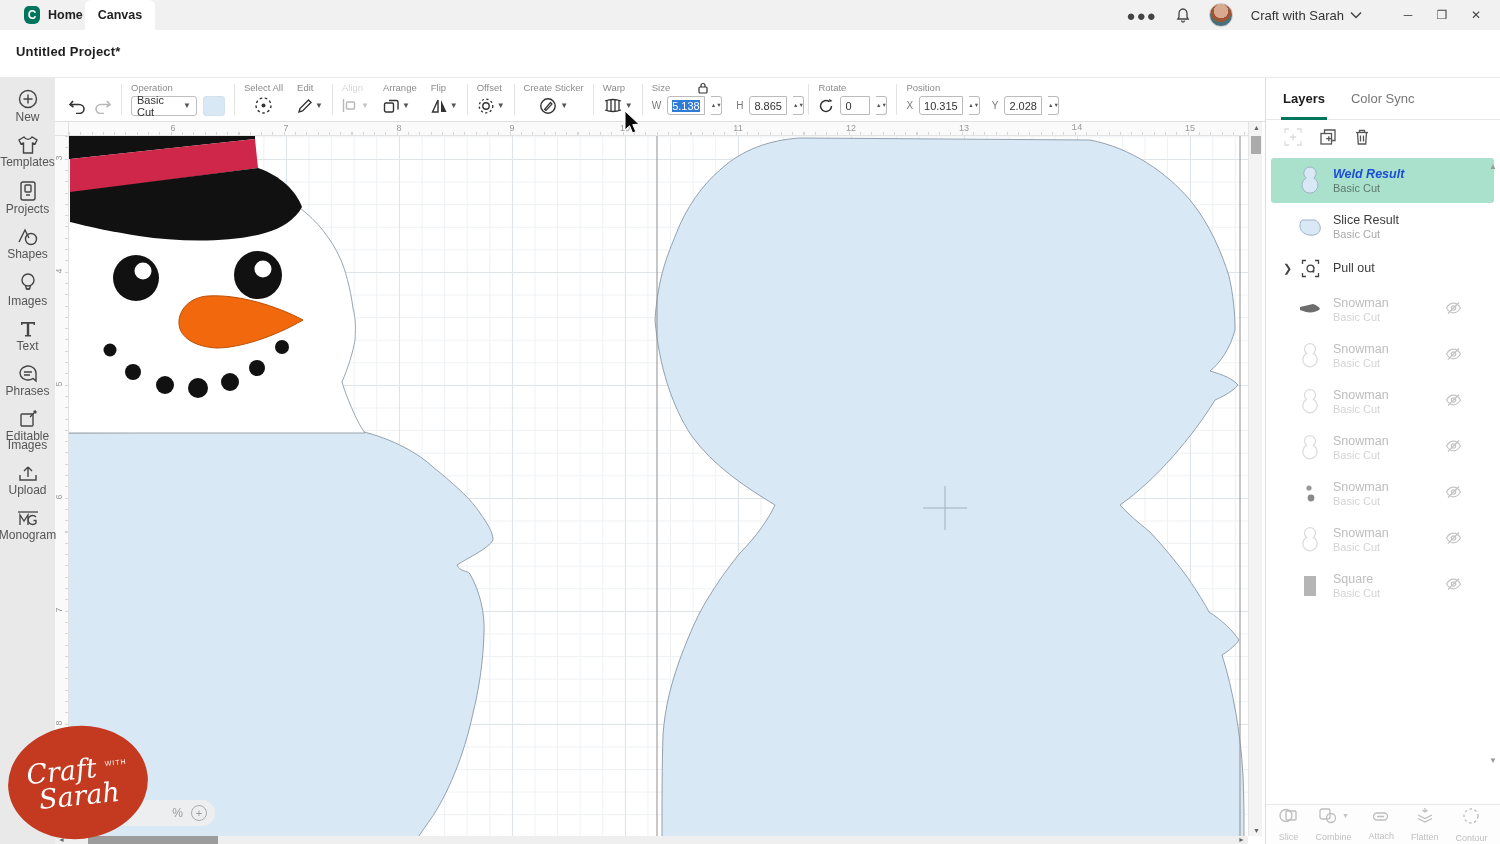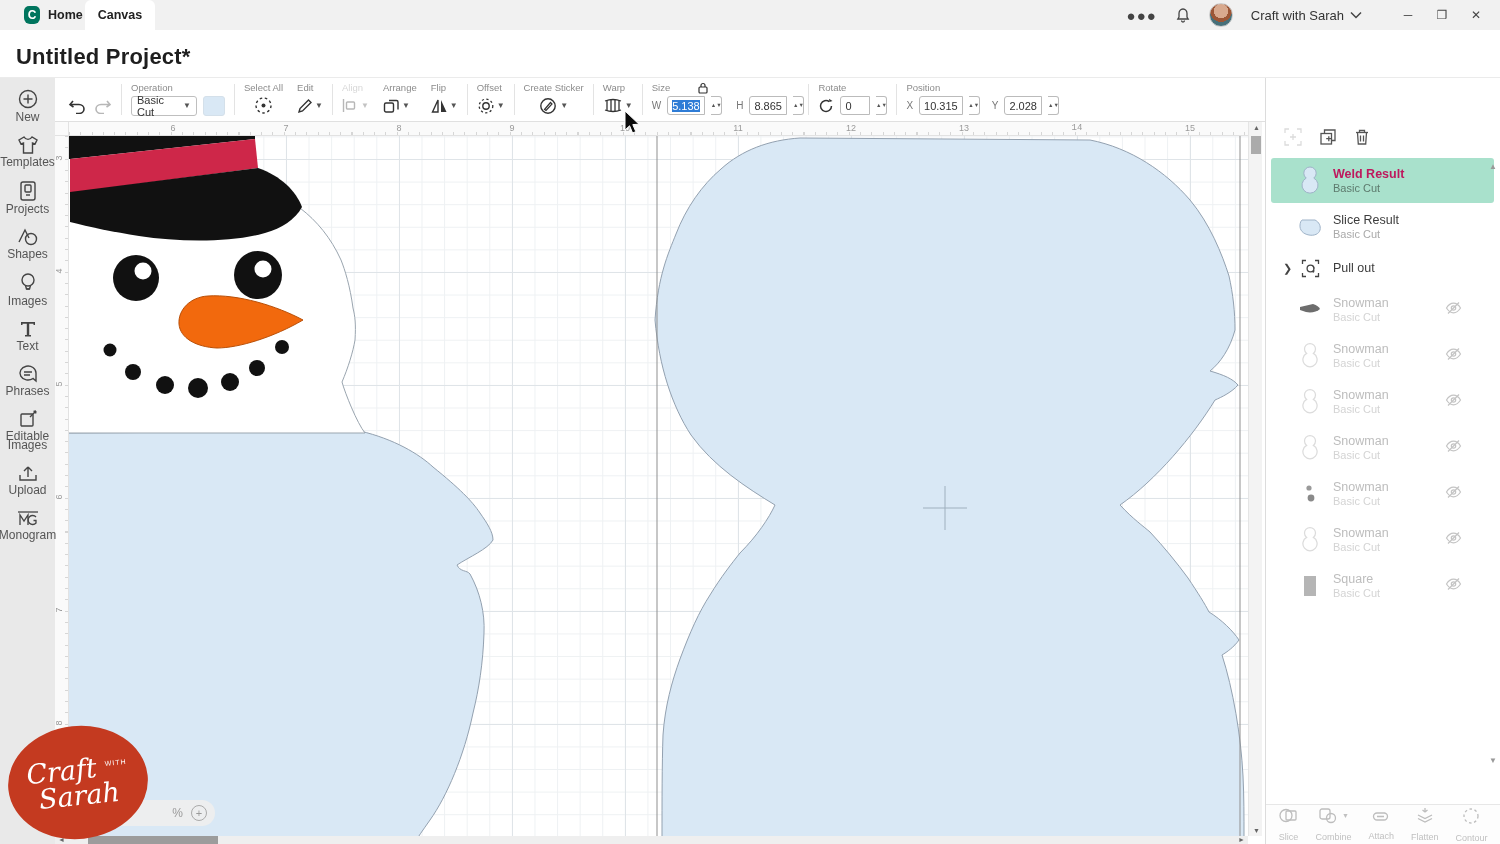--- a/index.html
+++ b/index.html
@@ -16,21 +16,21 @@
   .topbar-right { position:absolute; right:0; top:0; height:30px; display:flex; align-items:center; gap:18px; padding-right:10px; }
   .ellipsis { font-size:15px; color:#444; letter-spacing:1px; cursor:pointer; }
   .bell svg { display:block; }
   .avatar { width:24px; height:24px; border-radius:50%; background:radial-gradient(circle at 50% 32%, #d8a98e 0 38%, #9c5636 39% 58%, #47707a 59%); border:1px solid #ccc; }
   .account { display:flex; align-items:center; gap:6px; font-size:13px; color:#333; cursor:pointer; }
   .win-controls { display:flex; align-items:center; gap:6px; margin-left:14px; }
   .win-btn { width:28px; height:26px; display:flex; align-items:center; justify-content:center; font-size:12px; color:#444; cursor:pointer; }
 
   
   .header { position:absolute; left:0; top:30px; width:1500px; height:48px; background:#fff; border-bottom:1px solid #ebebeb; }
-  .project-title { position:absolute; left:16px; top:14px; font-size:22px; font-weight:700; color:#1e1e1e; letter-spacing:.2px; }
+  .project-title { position:absolute; left:16px; top:14px; font-size:13px; font-weight:700; color:#1e1e1e; letter-spacing:.2px; }
   .header-right { position:absolute; right:16px; top:0; height:48px; display:flex; align-items:center; gap:26px; }
   .hdr-item { display:flex; align-items:center; gap:7px; font-size:13.5px; color:#333; cursor:pointer; }
   .make-btn { width:102px; height:31px; border-radius:16px; background:var(--brand_green); color:#fff; font-size:14px; font-weight:700; display:flex; align-items:center; justify-content:center; border:none; cursor:pointer; }
 
   
   .toolbar { position:absolute; left:55px; top:78px; width:1210px; height:44px; background:#fff; border-bottom:1px solid #e0e0e0; display:flex; align-items:stretch; padding:2px 0 2px 6px; }
   .tgroup { display:flex; flex-direction:column; justify-content:flex-start; padding:2px 7px; position:relative; }
   .tg-label { font-size:9.5px; color:#8b8b8b; height:13px; white-space:nowrap; }
   .tg-controls { display:flex; align-items:center; gap:6px; height:24px; }
   .tdivider { width:1px; background:#e3e3e3; margin:4px 2px; }
@@ -98,21 +98,21 @@
   .ptab.active:after { content:""; position:absolute; left:-2px; right:-2px; bottom:0; height:3px; background:var(--brand_green); }
   .panel-actions { position:absolute; left:0; top:42px; width:100%; height:38px; display:flex; align-items:center; gap:17px; padding-left:18px; }
   .panel-actions .pa { cursor:pointer; }
   .layer-list { position:absolute; left:0; top:80px; width:100%; height:607px; overflow:hidden; }
   .layer-row { position:relative; height:45px; margin:0 6px 1px 5px; border-radius:3px; display:flex; align-items:center; padding-left:26px; gap:10px; cursor:pointer; }
   .layer-row.selected { background:var(--selected_mint); }
   .layer-row .thumb { width:26px; display:flex; justify-content:center; }
   .layer-texts { display:flex; flex-direction:column; gap:1px; }
   .layer-name { font-size:12.5px; color:#3c3c3c; }
   .layer-sub { font-size:11px; color:#a9a9a9; }
-  .layer-row.selected .layer-name { font-weight:700; color:#be185d; }
+  .layer-row.selected .layer-name { font-weight:700; color:#1d4ed8;font-style:italic; }
   .layer-row.selected .layer-sub { color:#5d7a6d; }
   .layer-row.hidden-layer .layer-name { color:#bdbdbd; }
   .layer-row.hidden-layer .layer-sub { color:#d4d4d4; }
   .eye { position:absolute; right:32px; top:50%; transform:translateY(-50%); cursor:pointer; }
   .group-row { height:36px; }
   .group-chevron { position:absolute; left:12px; font-size:11px; color:#444; }
   .list-scroll-up { position:absolute; right:3px; top:84px; font-size:8px; color:#999; }
   .list-scroll-down { position:absolute; right:3px; top:678px; font-size:8px; color:#999; }
   .blank-row { position:absolute; left:0; top:688px; width:100%; height:38px; border-top:1px solid #e7e7e7; display:flex; align-items:center; gap:14px; padding-left:12px; }
   .blank-thumb { width:38px; height:27px; background:#fff; border:1px solid #9e9e9e; border-radius:2px; }
@@ -525,20 +525,24 @@
   <div class="cws-logo">
     <div class="cws-line1"><span>Craft</span> <span class="cws-with">WITH</span></div>
     <div class="cws-line2">Sarah</div>
   </div>
 
   <svg class="cursor" width="18" height="26" viewBox="0 0 18 26">
     <path d="M1 1 L1 20 L5.6 15.8 L8.6 23 L11.8 21.6 L8.8 14.6 L15 14.2 Z" fill="#0a0a0a" stroke="#ffffff" stroke-width="1"></path>
   </svg>
 
   <div class="panel">
+    <div class="panel-tabs">
+      <div class="ptab active">Layers</div>
+      <div class="ptab">Color Sync</div>
+    </div>
     <div class="panel-actions">
       <span class="pa disabled">
         <svg width="18" height="18" viewBox="0 0 18 18" fill="none" stroke="#999" stroke-width="1.3">
             <path d="M1 5 V1 H5"></path>
             <path d="M13 1 H17 V5"></path>
             <path d="M17 13 V17 H13"></path>
             <path d="M5 17 H1 V13"></path>
             <path d="M6 9 L12 9 M9 6 L9 12"></path>
           </svg>
       </span>

